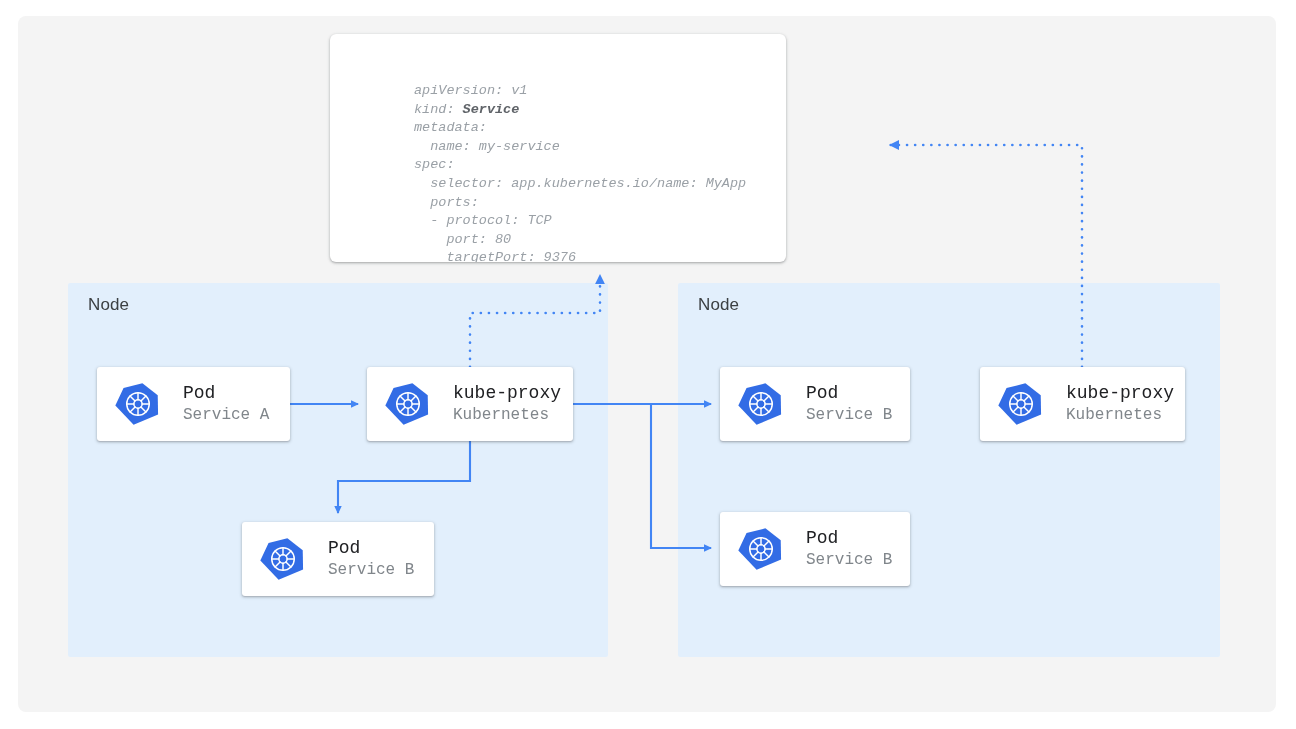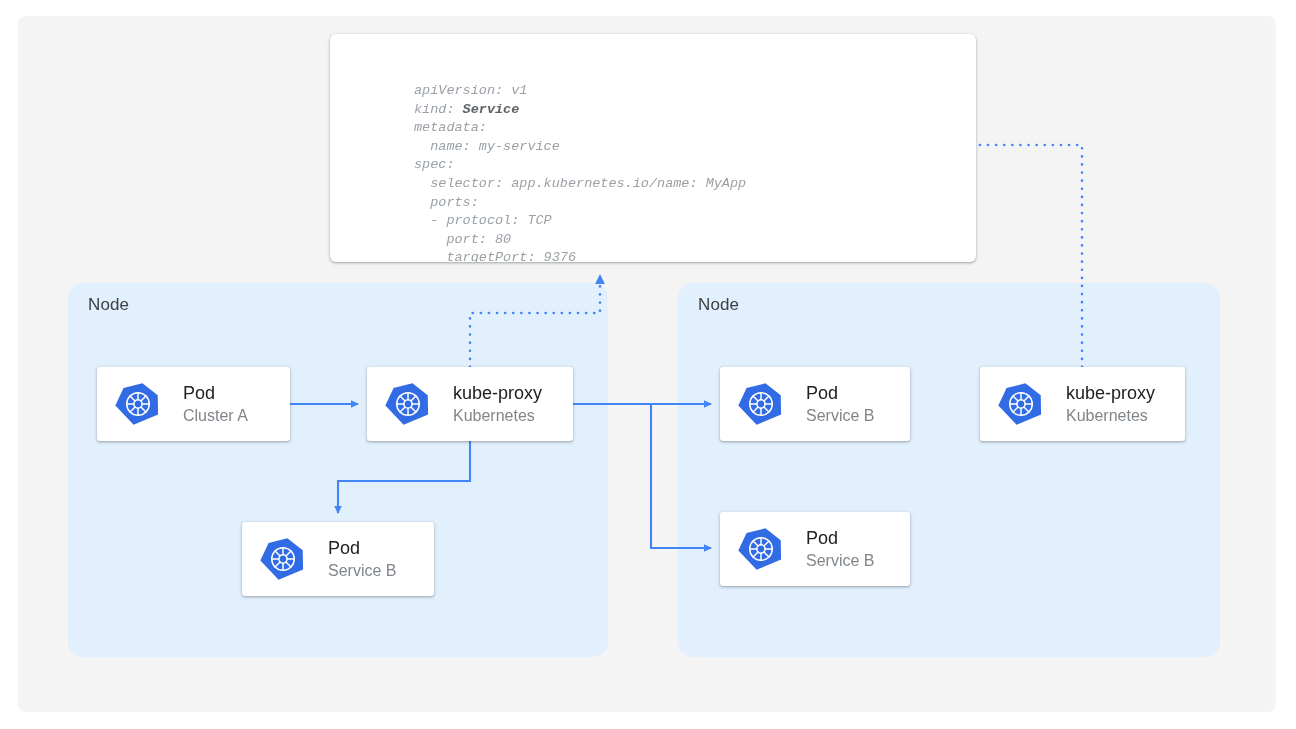--- a/index.html
+++ b/index.html
@@ -30,21 +30,21 @@
     width: 1258px;
     height: 696px;
     background: #f4f4f4;
     border-radius: 8px;
   }
 
   
   .node {
     position: absolute;
     background: #e2effc;
-    border-radius: 15px;
+    border-radius: 2px;
   }
   .node-label {
     position: absolute;
     left: 20px;
     top: 12px;
     font-size: 17px;
     color: #3c4043;
     letter-spacing: .1px;
     white-space: nowrap;
   }
@@ -53,20 +53,21 @@
 
   
   .card {
     position: absolute;
     background: #ffffff;
     border-radius: 3px;
     box-shadow: 0 1px 2px rgba(60,64,67,.30), 0 1px 3px 1px rgba(60,64,67,.12);
     display: flex;
     align-items: center;
     box-sizing: border-box;
+    font-family: Liberation Mono, monospace;
   }
   .card .k8s-logo {
     flex: 0 0 auto;
     width: 46px;
     height: 46px;
     margin-left: 18px;
   }
   .card .card-text {
     flex: 1 1 auto;
     display: flex;
@@ -93,21 +94,21 @@
   #card-pod-b-left { left: 242px; top: 522px; width: 192px; height: 74px; }
   #card-pod-b1     { left: 720px; top: 367px; width: 190px; height: 74px; }
   #card-pod-b2     { left: 720px; top: 512px; width: 190px; height: 74px; }
   #card-kube-right { left: 980px; top: 367px; width: 205px; height: 74px; }
 
   
   #yaml-box {
     position: absolute;
     left: 330px;
     top: 34px;
-    width: 646px;
+    width: 456px;
     height: 228px;
     background: #ffffff;
     border-radius: 6px;
     box-shadow: 0 1px 2px rgba(60,64,67,.30), 0 1px 3px 1px rgba(60,64,67,.12);
     box-sizing: border-box;
     overflow: hidden;
   }
   #yaml-code {
     position: absolute;
     left: 84px;
@@ -200,21 +201,21 @@
           <line x1="59" y1="50" x2="74.5" y2="50"></line>
           <line x1="32.7" y1="32.7" x2="43.6" y2="43.6"></line>
           <line x1="56.4" y1="56.4" x2="67.3" y2="67.3"></line>
           <line x1="67.3" y1="32.7" x2="56.4" y2="43.6"></line>
           <line x1="43.6" y1="56.4" x2="32.7" y2="67.3"></line>
         </g>
       </svg>
     </span>
     <span class="card-text">
       <span class="title">Pod</span>
-      <span class="subtitle">Cluster A</span>
+      <span class="subtitle">Service A</span>
     </span>
   </div>
 
   <div class="card" id="card-kube-left">
     <span class="k8s-logo">
       <svg viewBox="0 0 100 100" width="46" height="46" aria-hidden="true">
         <polygon points="50,4 88,22.5 97.5,63.5 50,96 2.5,63.5 12,22.5" fill="#326ce5" transform="rotate(12 50 50)"></polygon>
         <g fill="none" stroke="#ffffff" stroke-width="3.2" stroke-linecap="round">
           <circle cx="50" cy="50" r="24.5"></circle>
           <circle cx="50" cy="50" r="9"></circle>

